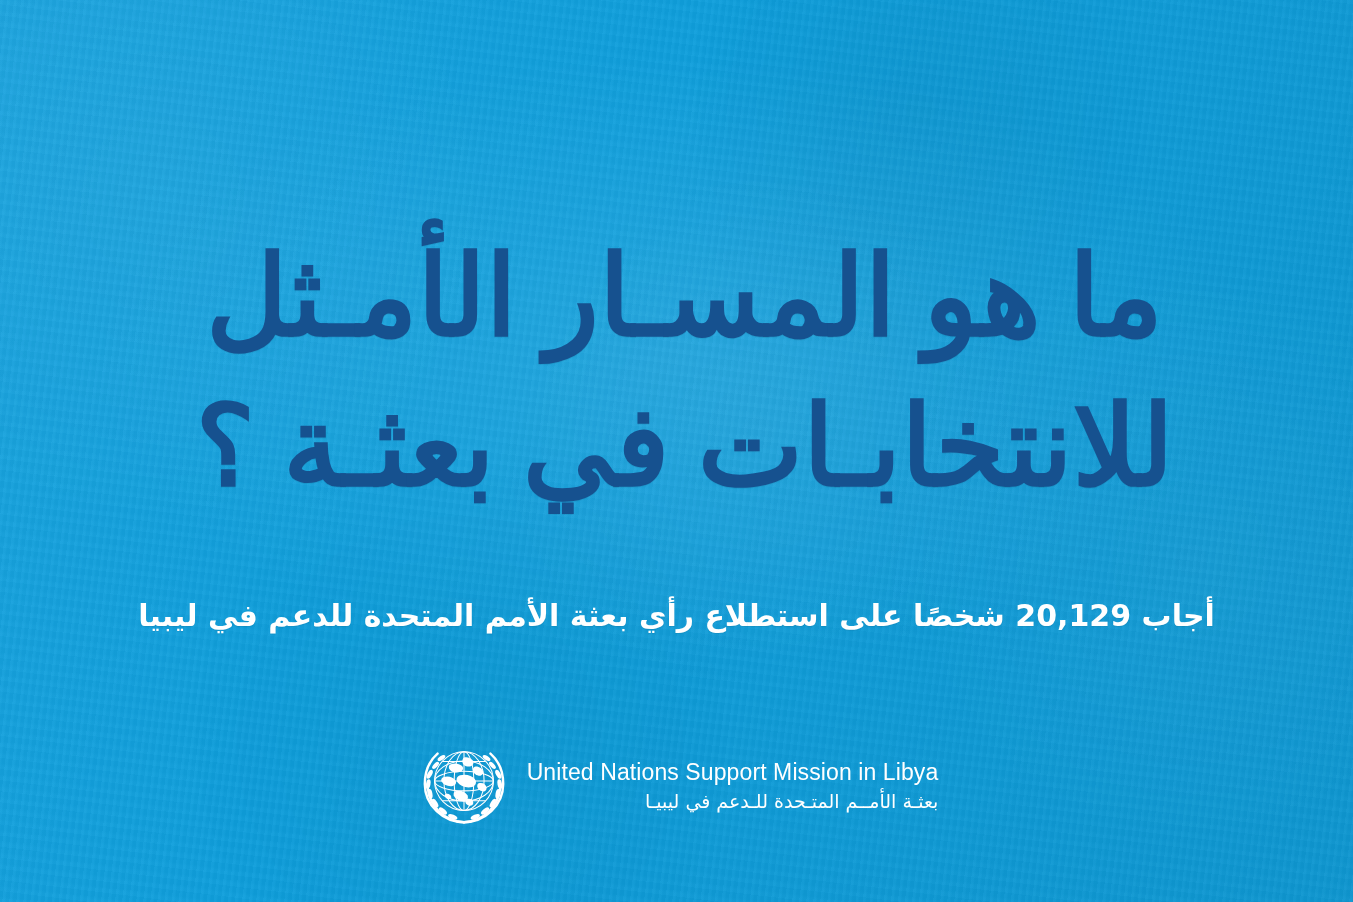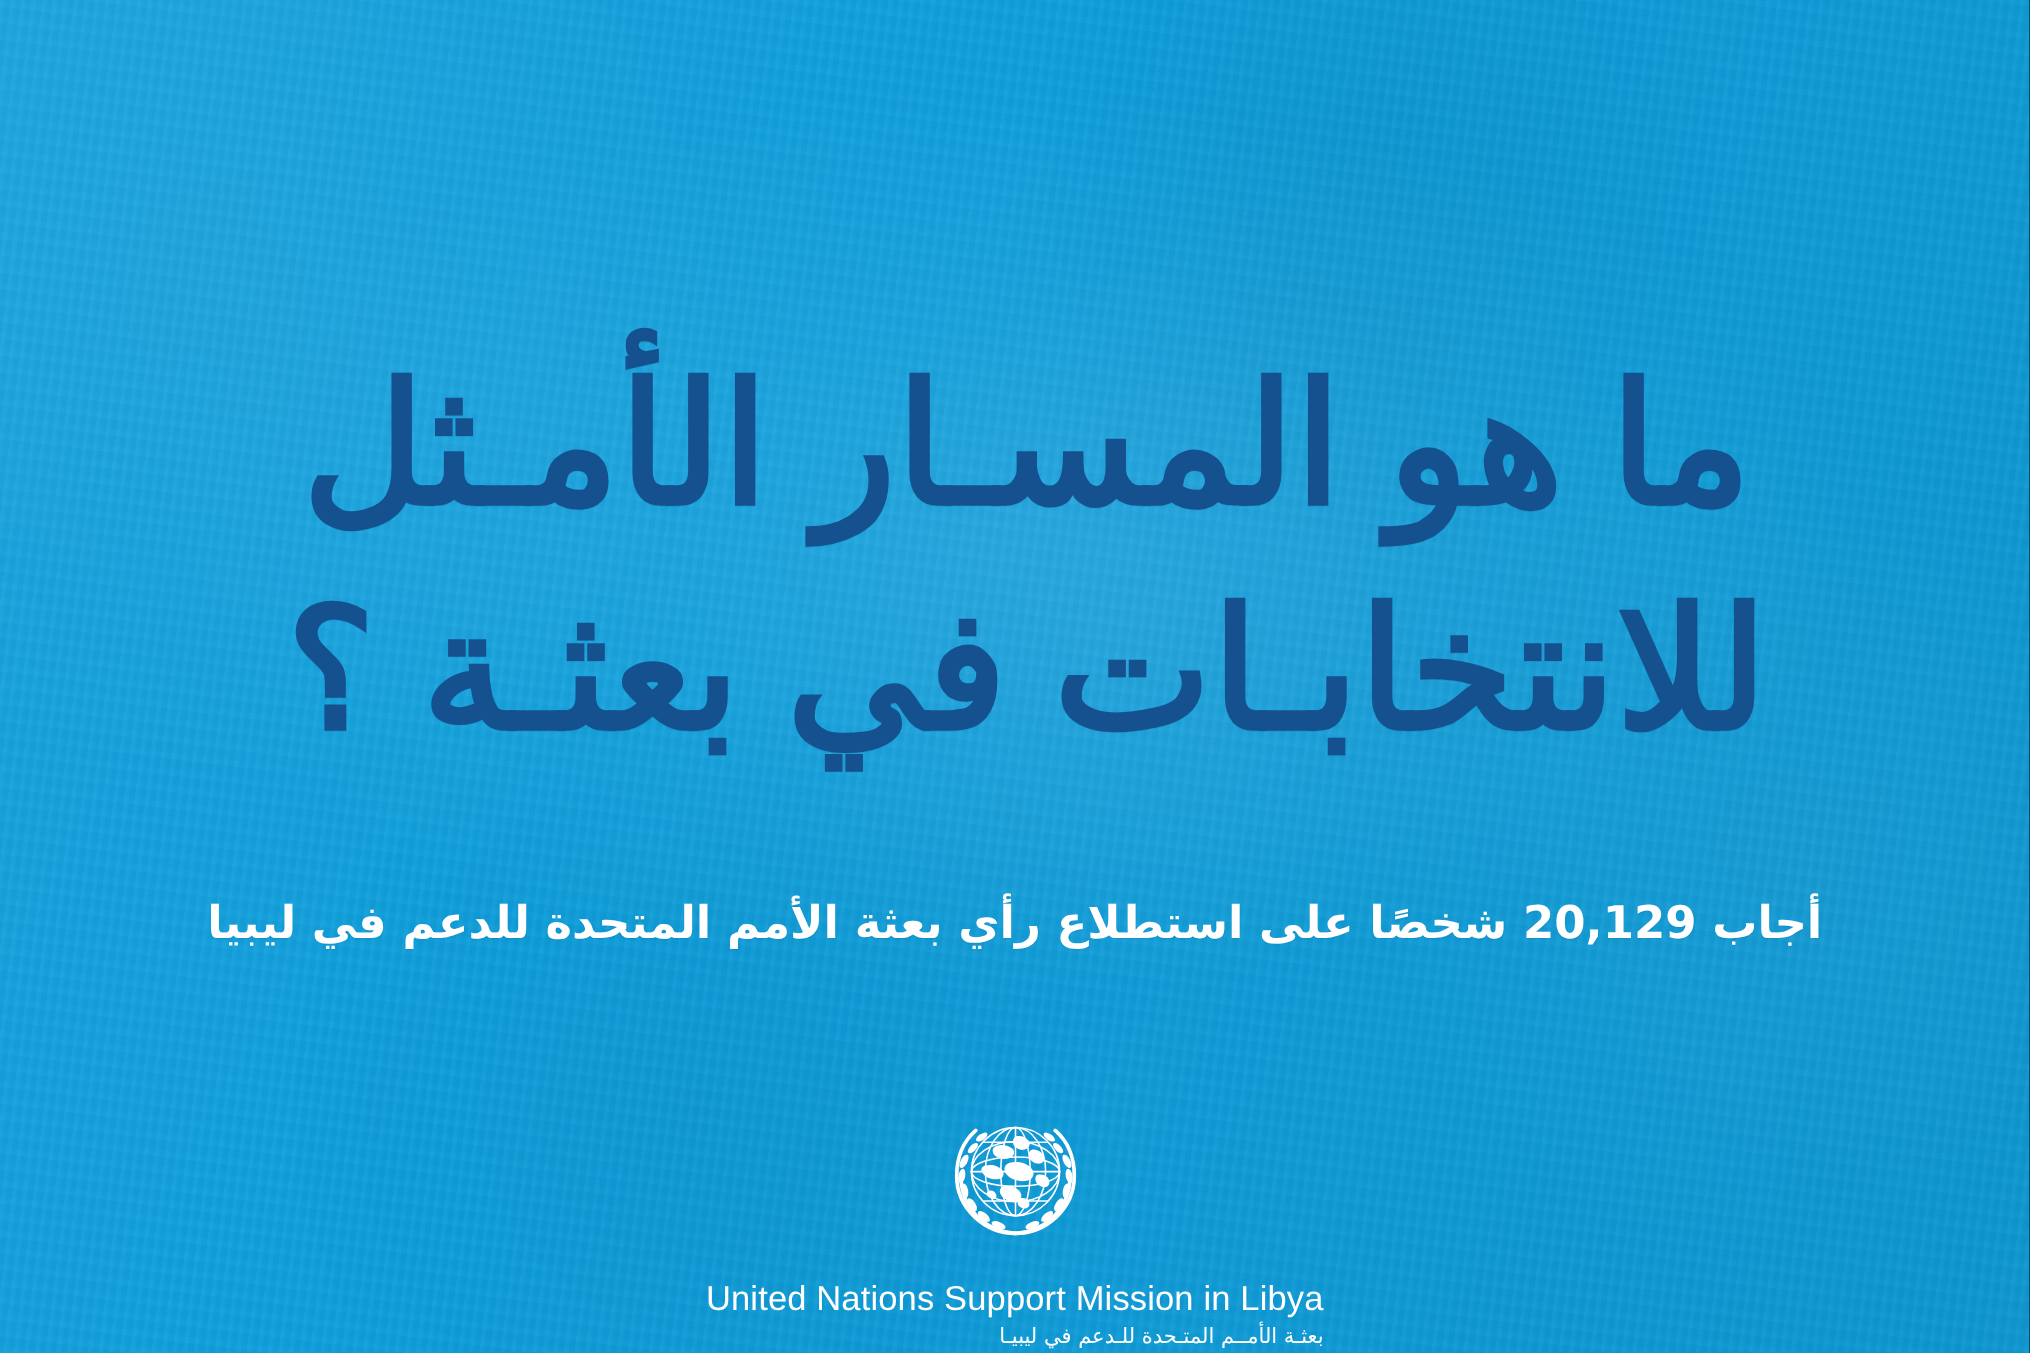--- a/index.html
+++ b/index.html
@@ -44,21 +44,21 @@
     top: 222px;
     left: 0;
     right: 0;
     text-align: center;
     direction: rtl;
   }
 
   .headline-line {
     display: block;
     color: #16518F;
-    font-family: Liberation Sans, sans-serif;
+    font-family: Liberation Serif, serif;
     font-weight: bold;
     font-size: 112px;
     line-height: 1.34;
     letter-spacing: 0.5px;
     white-space: nowrap;
     text-shadow: 0 1px 0 rgba(0,0,0,0.06);
     margin-left: 16px;
   }
 
   .subtitle {
@@ -76,21 +76,20 @@
     white-space: nowrap;
     text-shadow: 0 1px 1px rgba(0,0,0,0.07);
   }
 
   .logo-block {
     position: absolute;
     top: 736px;
     left: 0;
     right: 0;
     display: flex;
-    flex-direction: column;
     align-items: center;
     justify-content: center;
     direction: ltr;
     gap: 14px;
   }
 
   .un-emblem {
     width: 98px;
     height: 98px;
     flex: 0 0 auto;
@@ -111,21 +110,21 @@
     font-weight: normal;
     letter-spacing: 0.1px;
     line-height: 1.2;
     white-space: nowrap;
   }
 
   .logo-ar {
     color: #ffffff;
     direction: rtl;
     font-family: "DejaVu Sans", "Liberation Sans", sans-serif;
-    font-size: 14px;
+    font-size: 19px;
     font-weight: normal;
     line-height: 1.35;
     letter-spacing: 1.2px;
     white-space: nowrap;
     margin-top: 2px;
   }
 </style>
 </head>
 <body>
 

